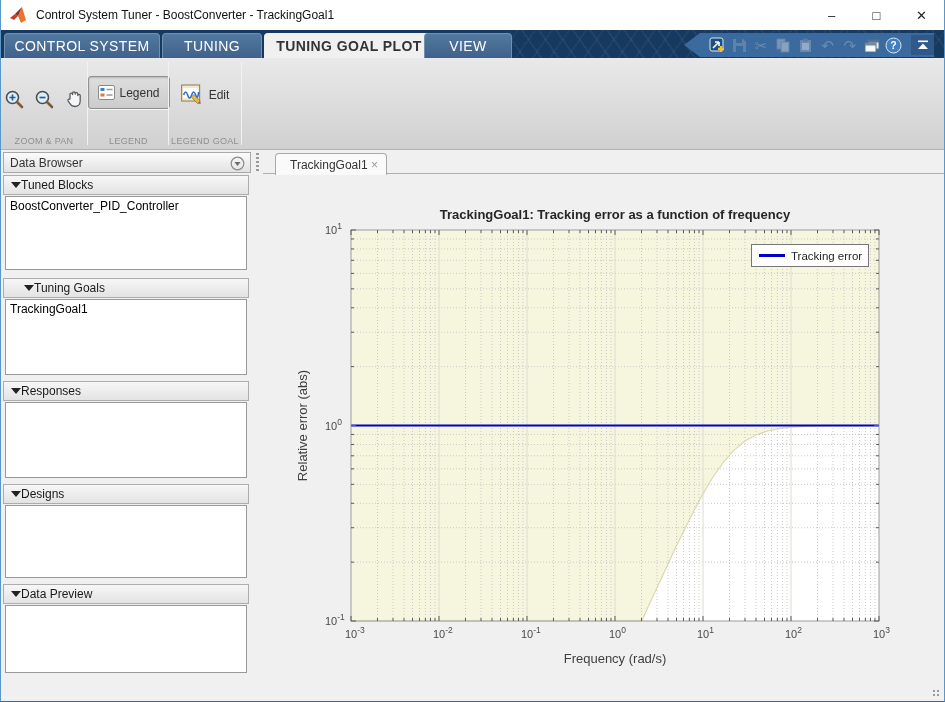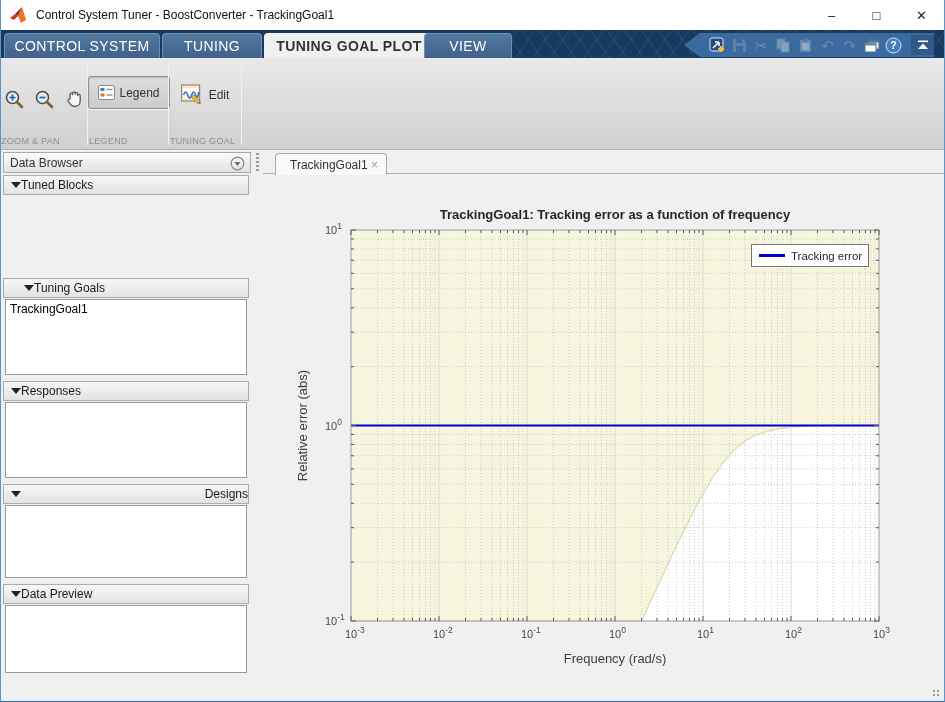--- a/index.html
+++ b/index.html
@@ -27,21 +27,21 @@
   .qat { position:absolute; right:10px; top:3px; height:24px; width:250px; background:#3b6b9e; display:flex; align-items:center; padding-left:22px;
      clip-path:polygon(16px 0, 0 50%, 16px 100%, 100% 100%, 100% 0); }
   .qat-btn { width:23px; height:20px; display:flex; align-items:center; justify-content:center; font-size:14px; cursor:pointer; }
   .qat-btn.disabled { opacity:0.55; cursor:default; }
   .qat-glyph { color:#8ea6bd; font-size:15px; line-height:1; }
   .collapse-btn { margin-left:6px; width:24px; height:20px; background:#30588a; display:flex; align-items:center; justify-content:center; cursor:pointer; }
 
   
   .ribbon { position:absolute; left:0; top:58px; width:100%; height:92px; background:linear-gradient(#e9e9e9,#d0d0d0); border-bottom:1px solid #b3b3b3; }
   .rgroup { position:absolute; top:0; height:100%; }
-  .rgroup .caption { position:absolute; bottom:3px; left:0; width:100%; font-size:9px; color:#8f8f8f; letter-spacing:0.3px; }
+  .rgroup .caption { position:absolute; bottom:3px; left:0; width:100%; text-align:center; font-size:9px; color:#8f8f8f; letter-spacing:0.3px; }
   .rdivider { position:absolute; top:4px; bottom:4px; width:1px; background:#b8b8b8; border-right:1px solid #f2f2f2; }
   .tool-row { position:absolute; top:28px; left:0; width:100%; display:flex; justify-content:center; gap:4px; }
   .tool-btn { width:26px; height:26px; display:flex; align-items:center; justify-content:center; border-radius:3px; cursor:pointer; }
   .big-btn { position:absolute; top:18px; left:50%; transform:translateX(-50%); display:flex; align-items:center; gap:5px; padding:8px 9px; border-radius:3px; cursor:pointer; font-size:12px; color:#333; white-space:nowrap; }
   .big-btn.pressed { border:1px solid #8f8f8f; background:linear-gradient(#dedede,#cccccc); box-shadow:inset 0 1px 2px rgba(0,0,0,0.18), 0 1px 0 #f5f5f5; }
 
   
   .content { position:absolute; left:0; top:150px; right:0; bottom:0; background:#f0f0f0; }
 
   
@@ -205,56 +205,59 @@
           <rect x="1" y="1" width="18" height="16" fill="#f3e9c8" stroke="#8a7a50"></rect>
           <rect x="2.5" y="4" width="15" height="10" fill="#ffffff"></rect>
           <path d="M3 11 q2 -6 4 0 t4 0 t4 0 t3 -3" stroke="#2e6fd0" stroke-width="1.6" fill="none"></path>
           <g transform="rotate(45 14 14)">
             <rect x="11" y="12.2" width="9" height="3.6" fill="#e8b93c" stroke="#8a7a50" stroke-width="0.7"></rect>
             <polygon points="20,12.2 22.6,14 20,15.8" fill="#c24a7a"></polygon>
           </g>
         </svg>
         <span>Edit</span>
       </div>
-      <div class="caption">TUNING GOAL</div>
+      <div class="caption">LEGEND GOAL</div>
     </div>
     <div class="rdivider" style="left:240px;"></div>
   </div>
 
   <div class="content">
 
     <div class="sidebar">
       <div class="db-header">
         <span>Data Browser</span>
         <svg class="db-drop" width="15" height="15" viewBox="0 0 15 15">
           <circle cx="7.5" cy="7.5" r="6.3" fill="none" stroke="#8a8a8a" stroke-width="1.2"></circle>
           <polygon points="4.5,6 10.5,6 7.5,10" fill="#6a6a6a"></polygon>
         </svg>
       </div>
 
       <div class="panel-header" style="top:25px;">
         <span class="tri"></span>
         <span>Tuned Blocks</span>
       </div>
+      <div class="panel-box" style="top:46px;height:74px;">
+          <div class="list-item">BoostConverter_PID_Controller</div>
+        </div>
 
       <div class="panel-header" style="top:128px;padding-left:20px;">
         <span class="tri"></span>
         <span>Tuning Goals</span>
       </div>
       <div class="panel-box" style="top:149px;height:76px;">
           <div class="list-item">TrackingGoal1</div>
         </div>
 
       <div class="panel-header" style="top:231px;">
         <span class="tri"></span>
         <span>Responses</span>
       </div>
       <div class="panel-box" style="top:252px;height:76px;"></div>
 
-      <div class="panel-header" style="top:334px;justify-content:space-between;">
+      <div class="panel-header" style="top:334px;">
         <span class="tri"></span>
         <span>Designs</span>
       </div>
       <div class="panel-box" style="top:355px;height:73px;"></div>
 
       <div class="panel-header" style="top:434px;">
         <span class="tri"></span>
         <span>Data Preview</span>
       </div>
       <div class="panel-box" style="top:455px;height:68px;"></div>

